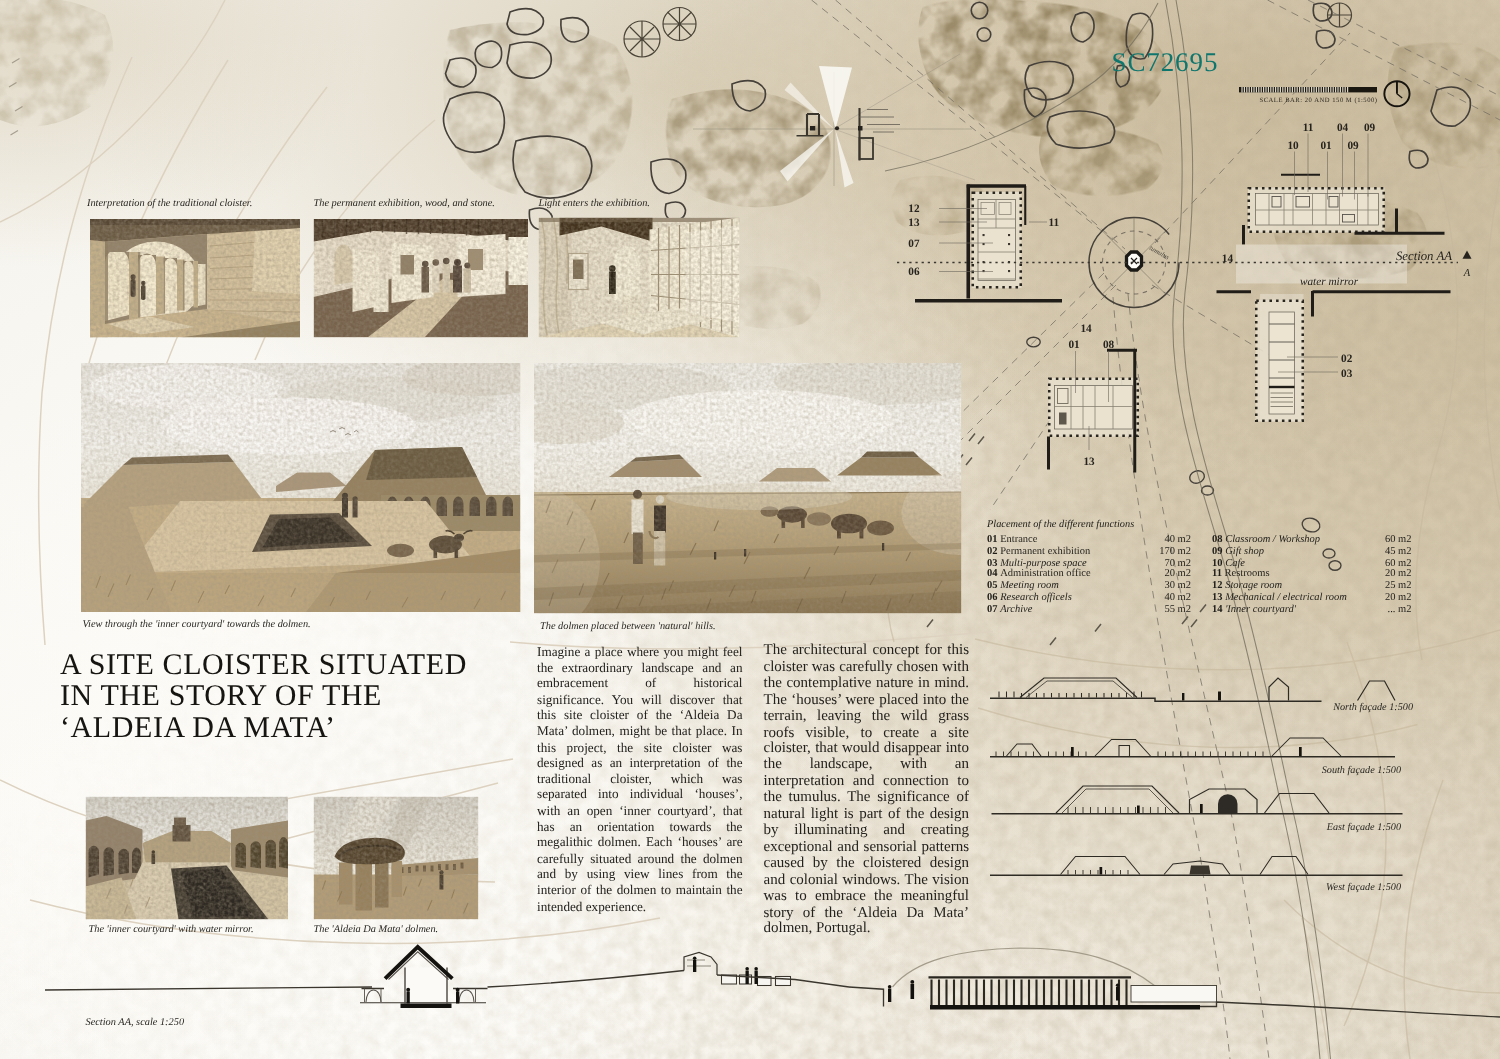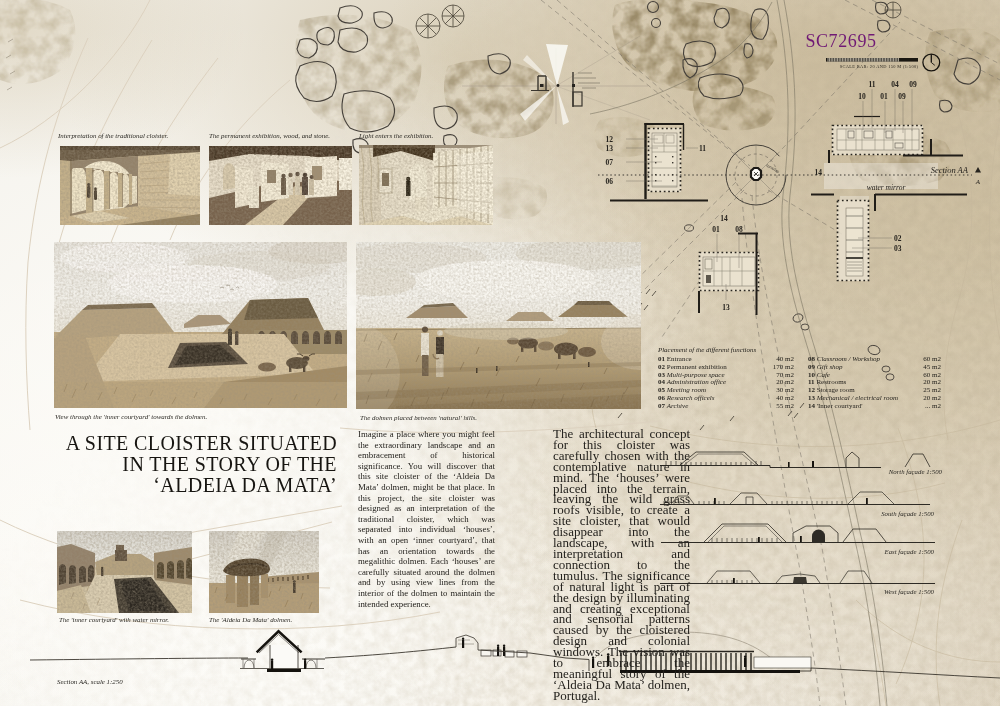--- a/index.html
+++ b/index.html
@@ -788,31 +788,31 @@
         <rect x="120" y="126" width="1.5" height="5"></rect>
           <rect x="140" y="124" width="1.5" height="5"></rect>
           <rect x="232" y="120" width="1.5" height="5"></rect>
       </g>
     <rect width="285" height="167" filter="url(#grain)" opacity="0.4"></rect>
       </svg>
   </div>
   <div class="cap abs" style="left:55px;top:413px;">View through the 'inner courtyard' towards the dolmen.</div>
   <div class="cap abs" style="left:360px;top:414px;">The dolmen placed between 'natural' hills.</div>
 
-  <div class="abs" style="left:40px;top:433px;width:297px;text-align:right;
+  <div class="abs" style="left:40px;top:433px;width:297px;text-align:left;
        font-size:20px;font-weight:normal;line-height:21px;letter-spacing:0.4px;color:#171511;">
     A SITE CLOISTER SITUATED<br>IN THE STORY OF THE<br>‘ALDEIA DA MATA’
   </div>
 
   <div class="abs" id="col1" style="left:358px;top:429px;width:137px;text-align:justify;
        font-size:8.8px;line-height:10.6px;color:#24221e;">
     Imagine a place where you might feel the extraordinary landscape and an embracement of historical significance. You will discover that this site cloister of the ‘Aldeia Da Mata’ dolmen, might be that place. In this project, the site cloister was designed as an interpretation of the traditional cloister, which was separated into individual ‘houses’, with an open ‘inner courtyard’, that has an orientation towards the megalithic dolmen. Each ‘houses’ are carefully situated around the dolmen and by using view lines from the interior of the dolmen to maintain the intended experience.
   </div>
   <div class="abs" id="col2" style="left:509px;top:429px;width:137px;text-align:justify;
-       font-size:13px;line-height:10.9px;color:#24221e;margin-left:44px;">
+       font-size:10px;line-height:10.9px;color:#24221e;">
     The architectural concept for this cloister was carefully chosen with the contemplative nature in mind. The ‘houses’ were placed into the terrain, leaving the wild grass roofs visible, to create a site cloister, that would disappear into the landscape, with an interpretation and connection to the tumulus. The significance of natural light is part of the design by illuminating and creating exceptional and sensorial patterns caused by the cloistered design and colonial windows. The vision was to embrace the meaningful story of the ‘Aldeia Da Mata’ dolmen, Portugal.
   </div>
 
   <div class="photo" id="phA" style="left:57px;top:531px;width:135px;height:82px;">
     <svg width="135" height="82" viewBox="0 0 135 82">
       <defs>
         <linearGradient id="skyA" x1="0" y1="0" x2="0" y2="1">
           <stop offset="0" stop-color="#d6d3cb"></stop>
             <stop offset="1" stop-color="#efede6"></stop>
         </linearGradient>
@@ -886,42 +886,42 @@
         <path d="M6,62 l2,-6 M16,70 l3,-7 M30,64 l2,-6 M46,74 l3,-7 M60,66 l2,-6 M76,76 l3,-7 M92,68 l2,-6 M100,78 l3,-7 M70,60 l2,-5"></path>
       </g>
     <rect width="110" height="82" filter="url(#grain)" opacity="0.55"></rect>
       </svg>
   </div>
   <div class="cap abs" style="left:59px;top:616px;">The 'inner courtyard' with water mirror.</div>
   <div class="cap abs" style="left:209px;top:616px;">The 'Aldeia Da Mata' dolmen.</div>
 
   <div class="cap abs" style="left:57px;top:678px;">Section AA, scale 1:250</div>
 
-  <div class="abs" style="left:741px;top:31px;width:200px;text-align:center;font-size:18px;color:#701a75;letter-spacing:0.6px;">SC72695</div>
+  <div class="abs" style="left:741px;top:31px;width:200px;text-align:left;font-size:18px;color:#0f766e;letter-spacing:0.6px;">SC72695</div>
 
   <div class="abs" style="left:658px;top:346px;font-size:6.9px;font-style:italic;color:#201e1a;">Placement of the different functions</div>
   <div class="abs" id="fl1" style="left:658px;top:356px;width:136px;font-size:7px;line-height:7.75px;color:#201e1a;">
       <div style="display:flex">
         <span style="font-weight:bold">01&nbsp;</span>
         <span style="flex:1">Entrance</span>
         <span>40 m2</span>
       </div>
       <div style="display:flex">
         <span style="font-weight:bold">02&nbsp;</span>
         <span style="flex:1">Permanent exhibition</span>
         <span>170 m2</span>
       </div>
       <div style="display:flex">
         <span style="font-weight:bold">03&nbsp;</span>
         <span style="font-style:italic;flex:1">Multi-purpose space</span>
         <span>70 m2</span>
       </div>
       <div style="display:flex">
         <span style="font-weight:bold">04&nbsp;</span>
-        <span style="font-style:italic;flex:1">Administration office</span>
+        <span style="flex:1">Administration office</span>
         <span>20 m2</span>
       </div>
       <div style="display:flex">
         <span style="font-weight:bold">05&nbsp;</span>
         <span style="font-style:italic;flex:1">Meeting room</span>
         <span>30 m2</span>
       </div>
       <div style="display:flex">
         <span style="font-weight:bold">06&nbsp;</span>
         <span style="font-style:italic;flex:1">Research officels</span>
@@ -949,31 +949,31 @@
         <span style="font-style:italic;flex:1">Cafe</span>
         <span>60 m2</span>
       </div>
       <div style="display:flex">
         <span style="font-weight:bold">11&nbsp;</span>
         <span style="flex:1">Restrooms</span>
         <span>20 m2</span>
       </div>
       <div style="display:flex">
         <span style="font-weight:bold">12&nbsp;</span>
-        <span style="flex:1">Storage room</span>
+        <span style="font-style:italic;flex:1">Storage room</span>
         <span>25 m2</span>
       </div>
       <div style="display:flex">
         <span style="font-weight:bold">13&nbsp;</span>
         <span style="font-style:italic;flex:1">Mechanical / electrical room</span>
         <span>20 m2</span>
       </div>
       <div style="display:flex">
         <span style="font-weight:bold">14&nbsp;</span>
-        <span style="flex:1">'Inner courtyard'</span>
+        <span style="font-style:italic;flex:1">'Inner courtyard'</span>
         <span>... m2</span>
       </div>
     </div>
 
   <div class="cap abs" style="left:792px;top:468px;width:150px;text-align:right;font-size:6.8px;">North façade 1:500</div>
   <div class="cap abs" style="left:784px;top:510px;width:150px;text-align:right;font-size:6.8px;">South façade 1:500</div>
   <div class="cap abs" style="left:784px;top:548px;width:150px;text-align:right;font-size:6.8px;">East façade 1:500</div>
   <div class="cap abs" style="left:784px;top:588px;width:150px;text-align:right;font-size:6.8px;">West façade 1:500</div>
 </div>
 

